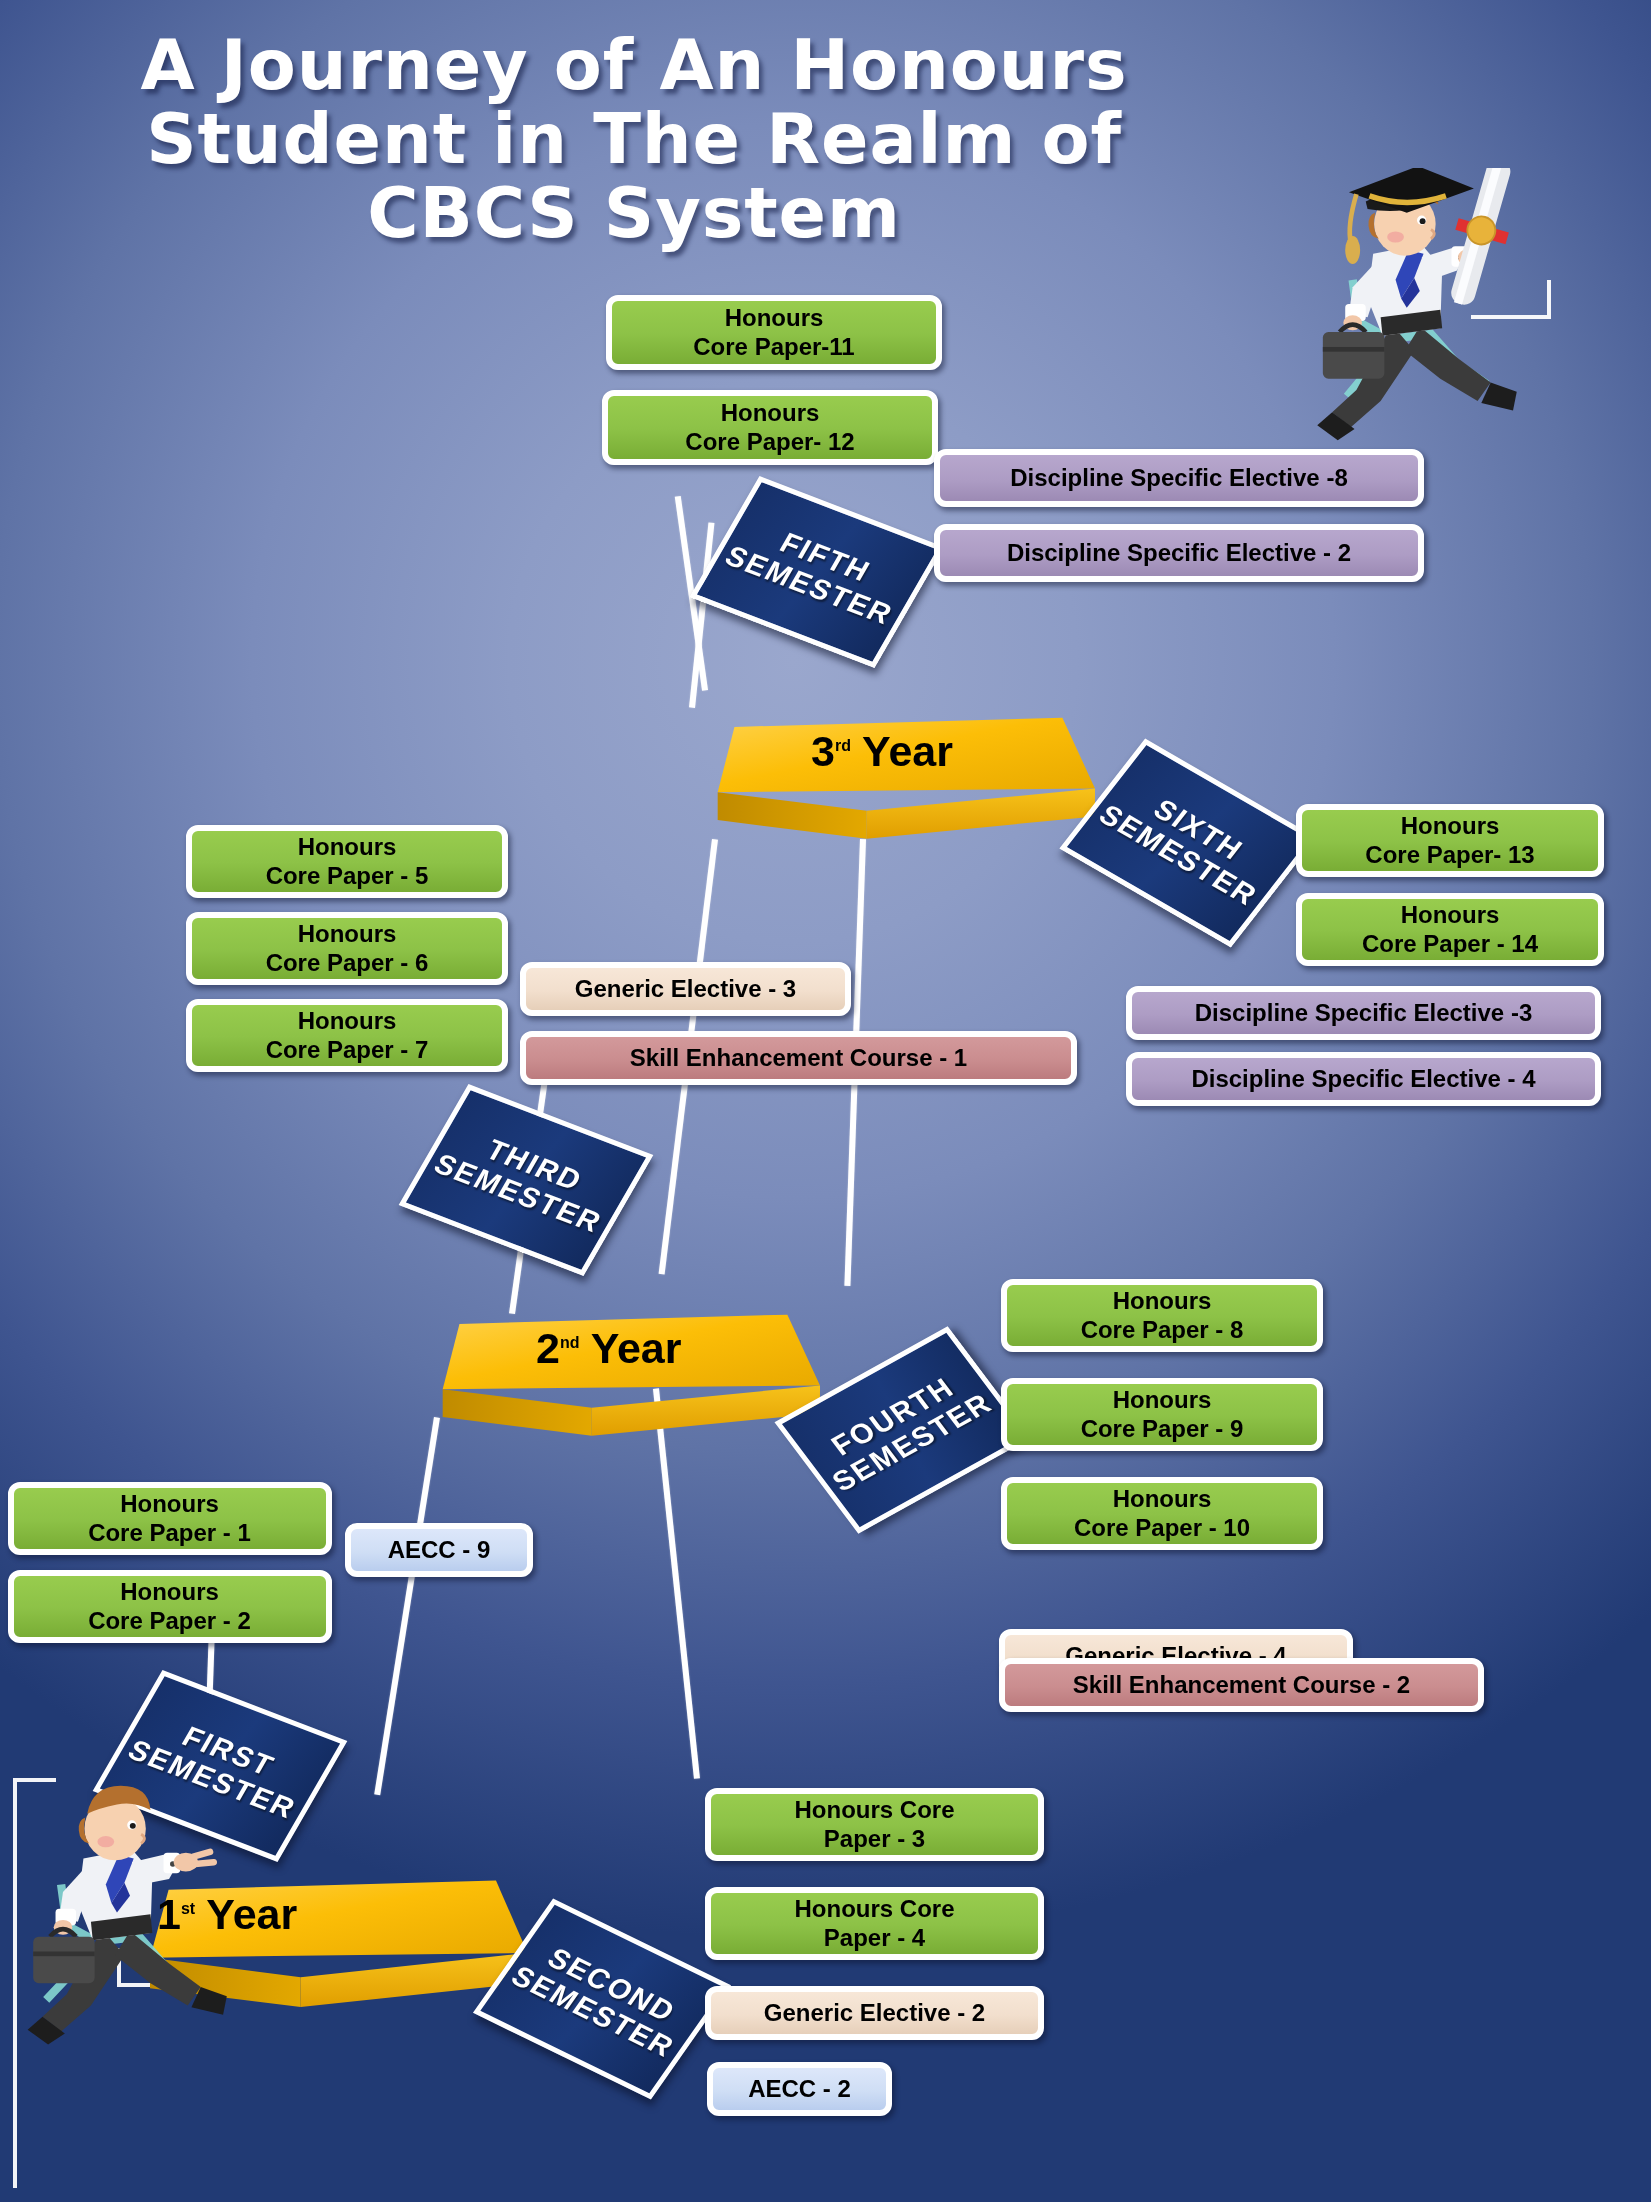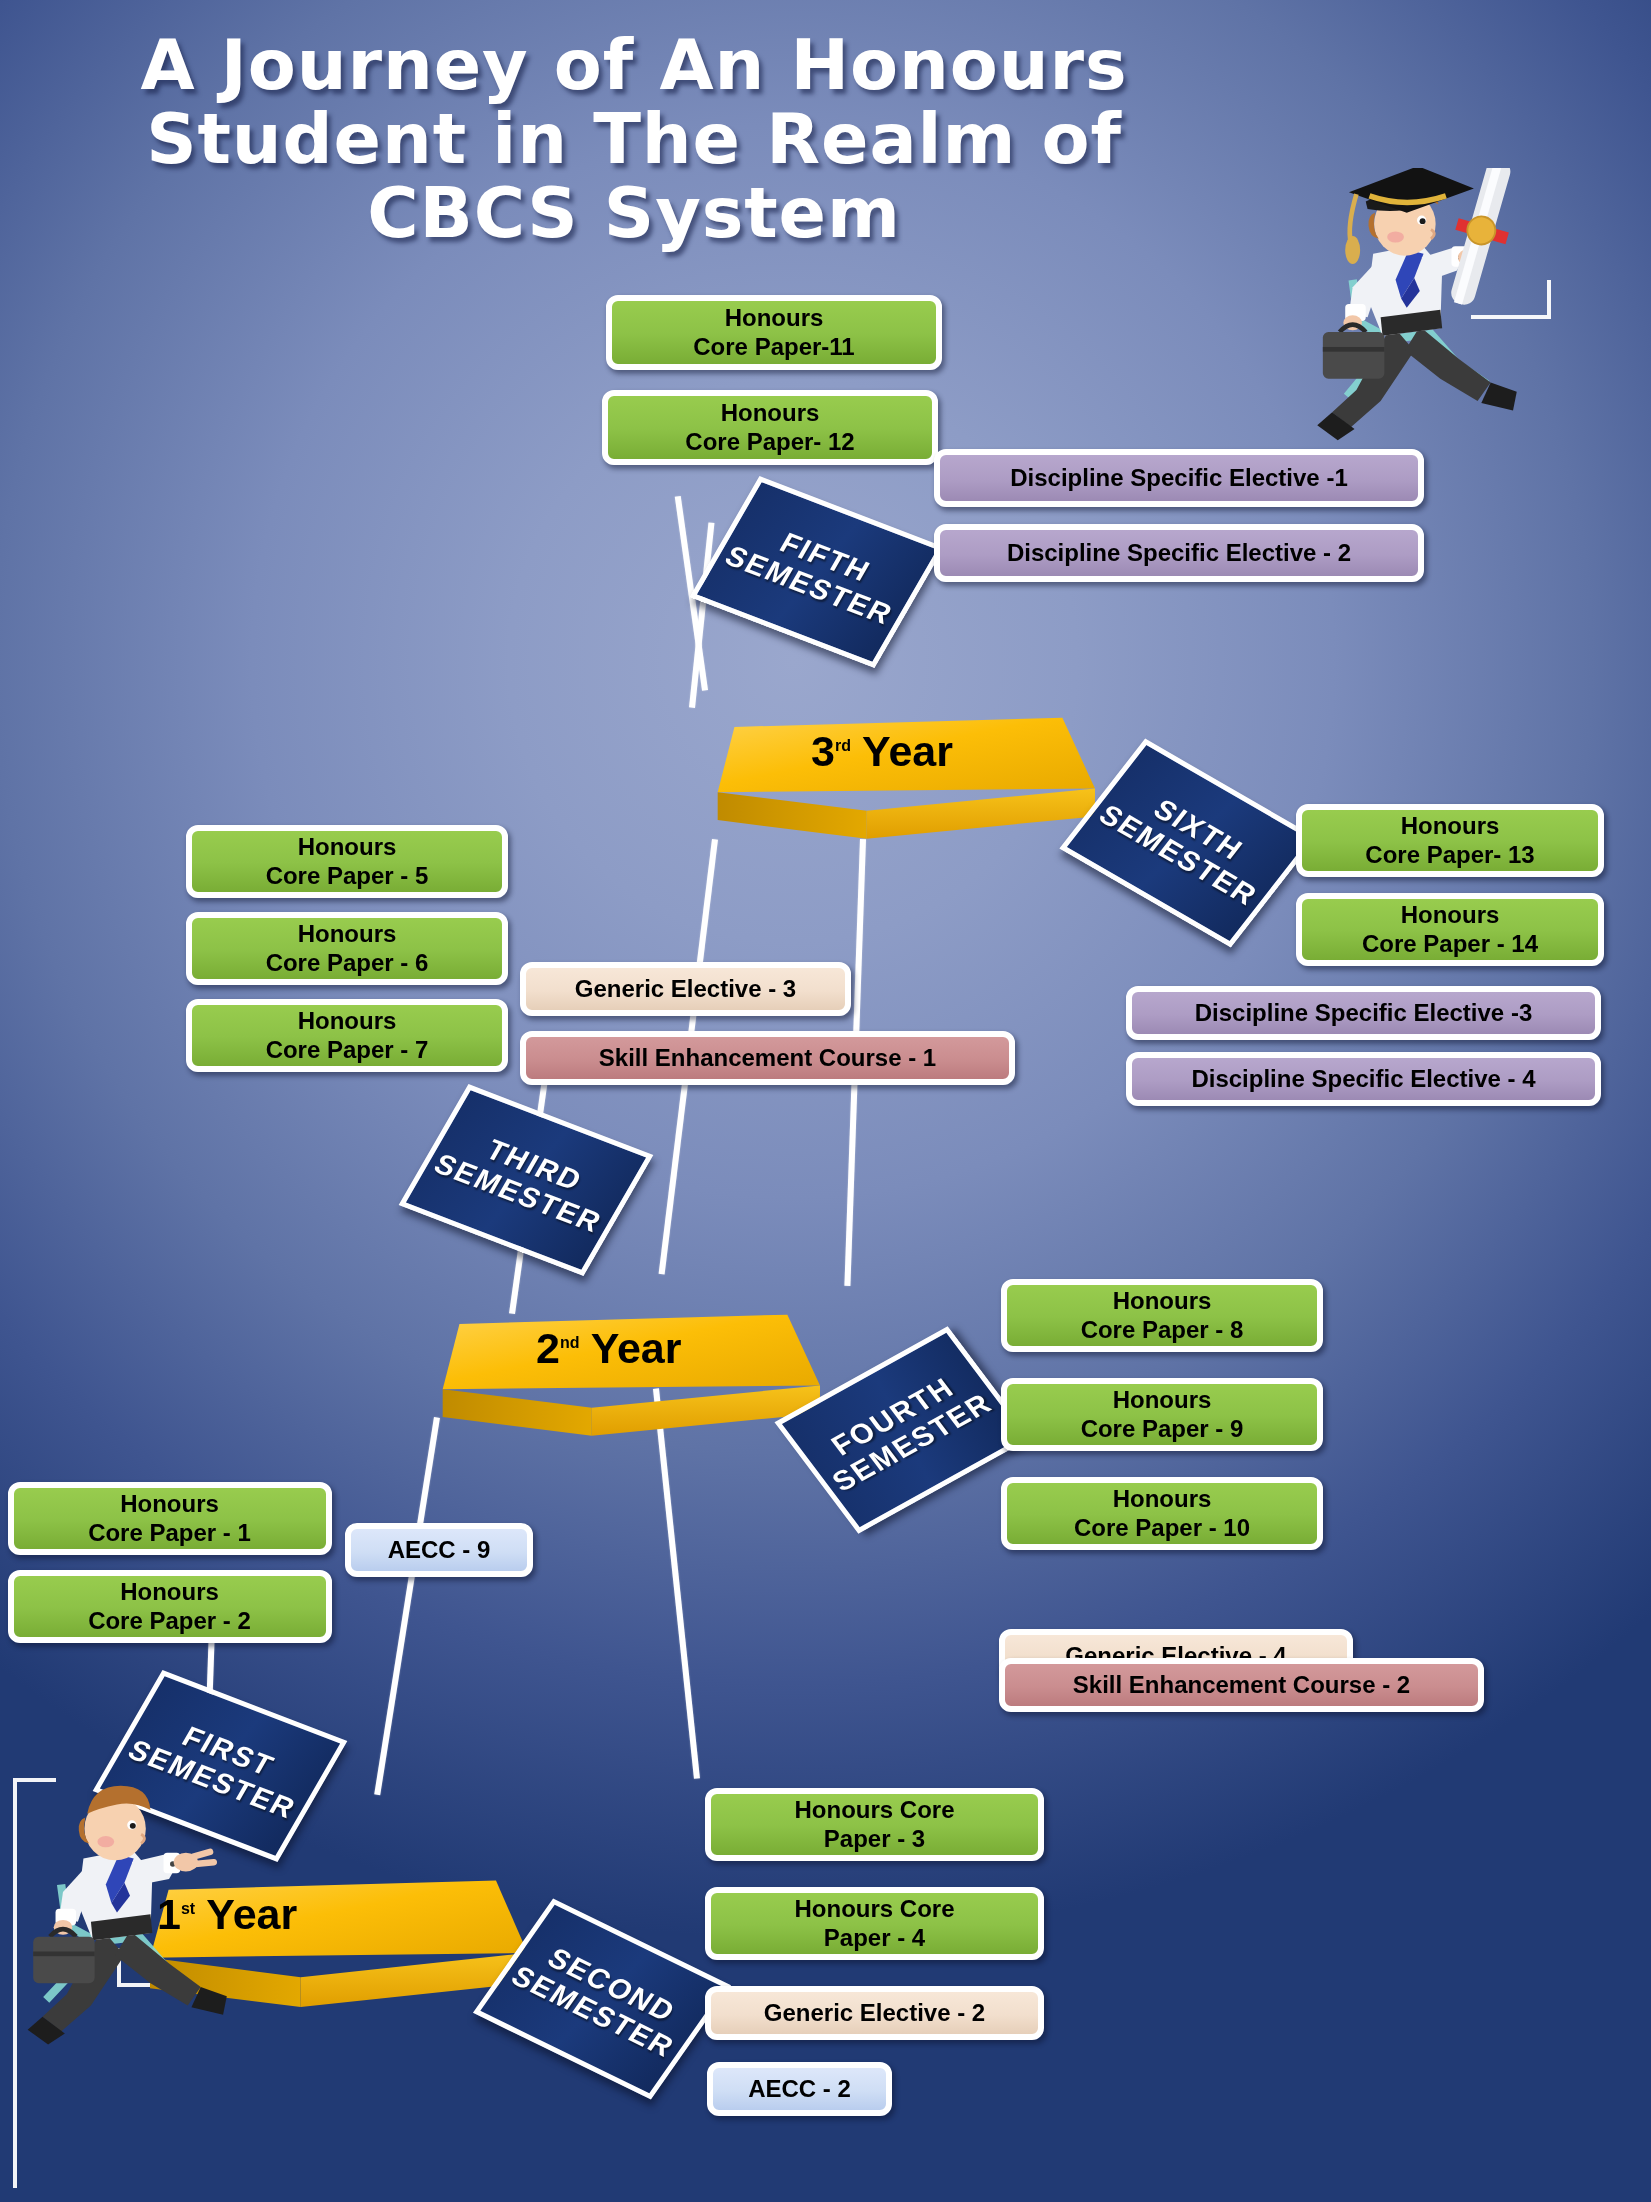--- a/index.html
+++ b/index.html
@@ -145,21 +145,21 @@
 
   <div class="box green" style="left:606px; top:295px; width:336px; height:75px;">
     <span>Honours
 Core Paper-11</span>
   </div>
   <div class="box green" style="left:602px; top:390px; width:336px; height:75px;">
     <span>Honours
 Core Paper- 12</span>
   </div>
   <div class="box purple" style="left:934px; top:449px; width:490px; height:58px;">
-    <span>Discipline Specific Elective -1</span>
+    <span>Discipline Specific Elective -8</span>
   </div>
   <div class="box purple" style="left:934px; top:524px; width:490px; height:58px;">
     <span>Discipline Specific Elective - 2</span>
   </div>
 
   <div class="platform" style="left:708px; top:699px; width:392px; height:177px;">
     <svg width="392" height="177" viewBox="0 0 420 190">
       <defs>
         <linearGradient id="topg3" x1="0" y1="0" x2="1" y2="1">
           <stop offset="0" stop-color="#ffd24a"></stop>
@@ -213,21 +213,21 @@
     <span>Honours
 Core Paper - 6</span>
   </div>
   <div class="box green" style="left:186px; top:999px; width:322px; height:73px;">
     <span>Honours
 Core Paper - 7</span>
   </div>
   <div class="box cream" style="left:520px; top:962px; width:331px; height:54px;">
     <span>Generic Elective - 3</span>
   </div>
-  <div class="box rose" style="left:520px; top:1031px; width:495px; height:54px;">
+  <div class="box rose" style="left:520px; top:1031px; width:557px; height:54px;">
     <span>Skill Enhancement Course - 1</span>
   </div>
 
   <div class="sign" style="left:427px; top:1111px; width:198px; height:138px; transform: rotate(21deg) skewX(-9deg);">
     <span><span>THIRD</span>
 <span>SEMESTER</span></span>
   </div>
 
   <div class="platform" style="left:433px; top:1296px; width:392px; height:177px;">
     <svg width="392" height="177" viewBox="0 0 420 190">

